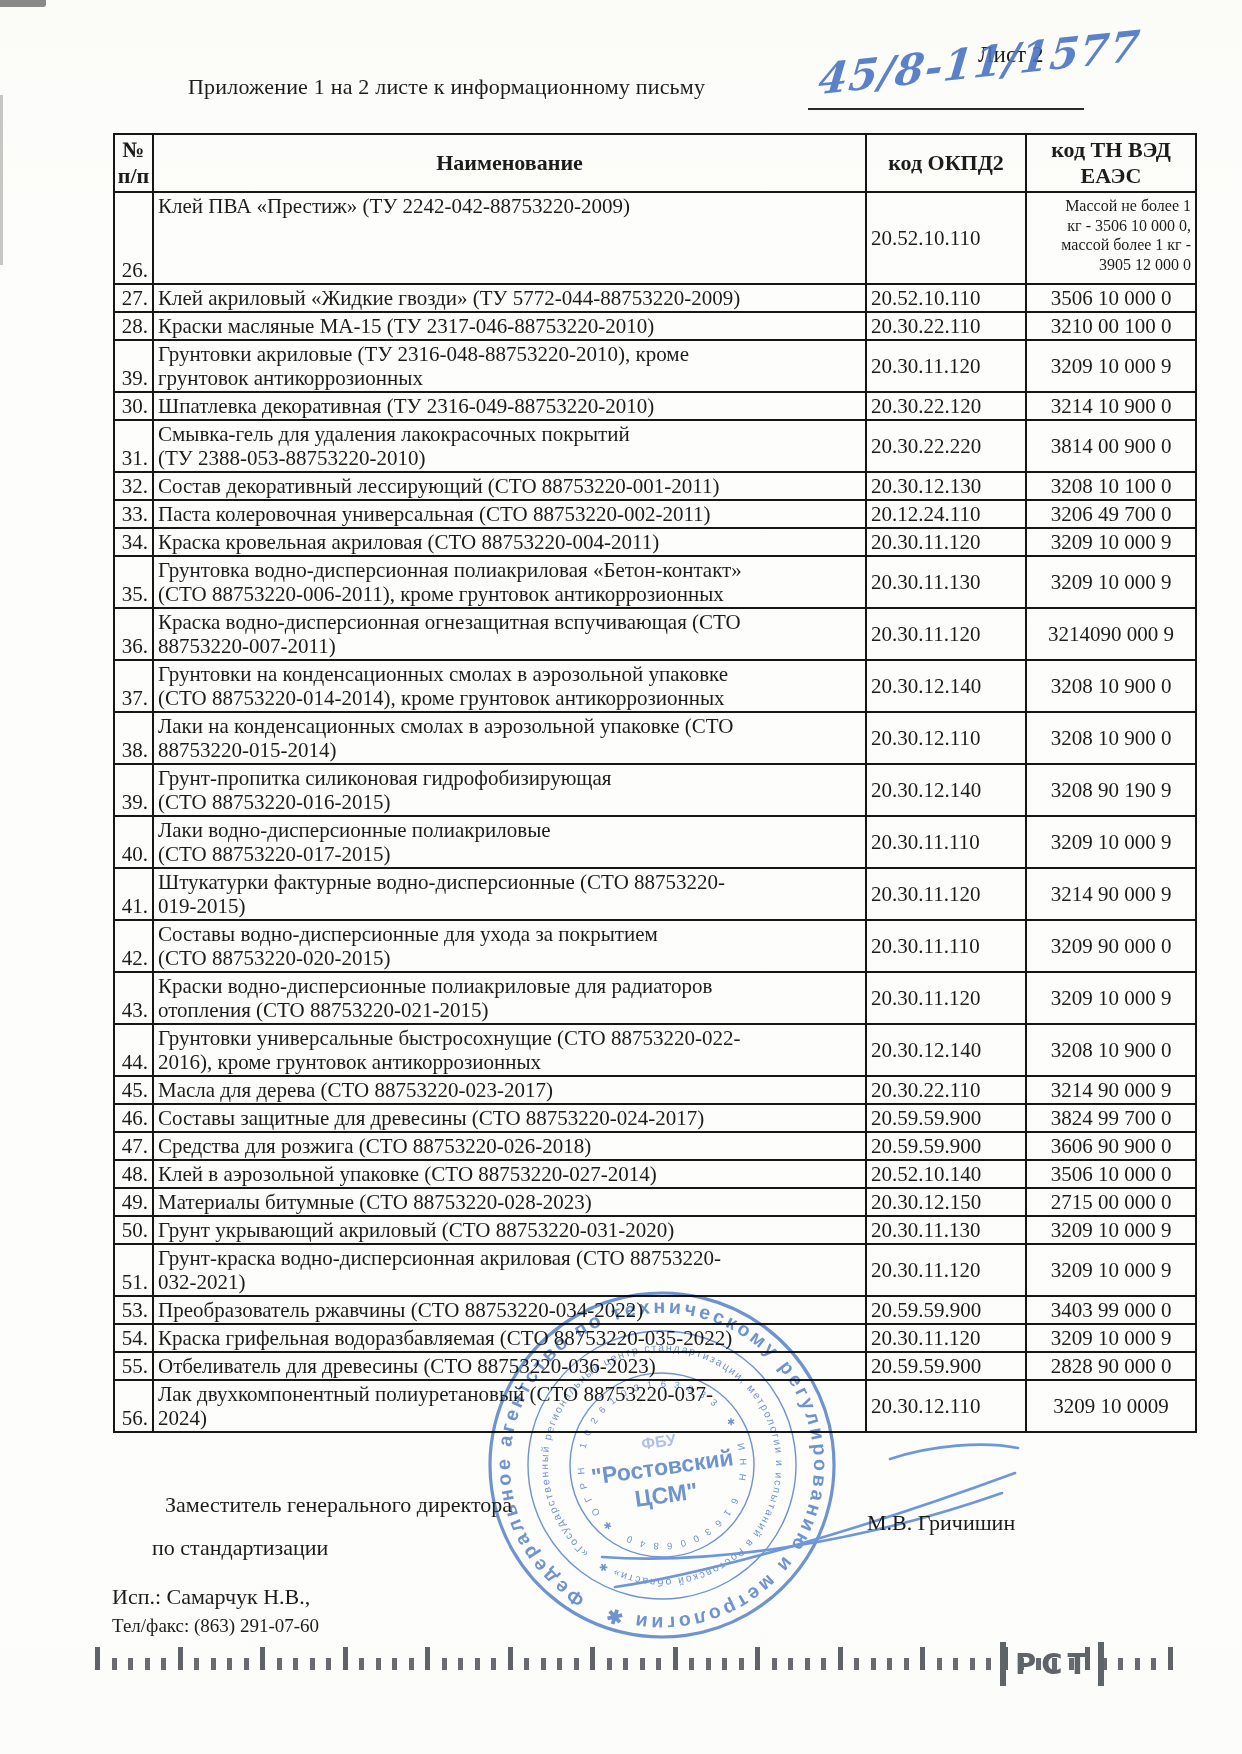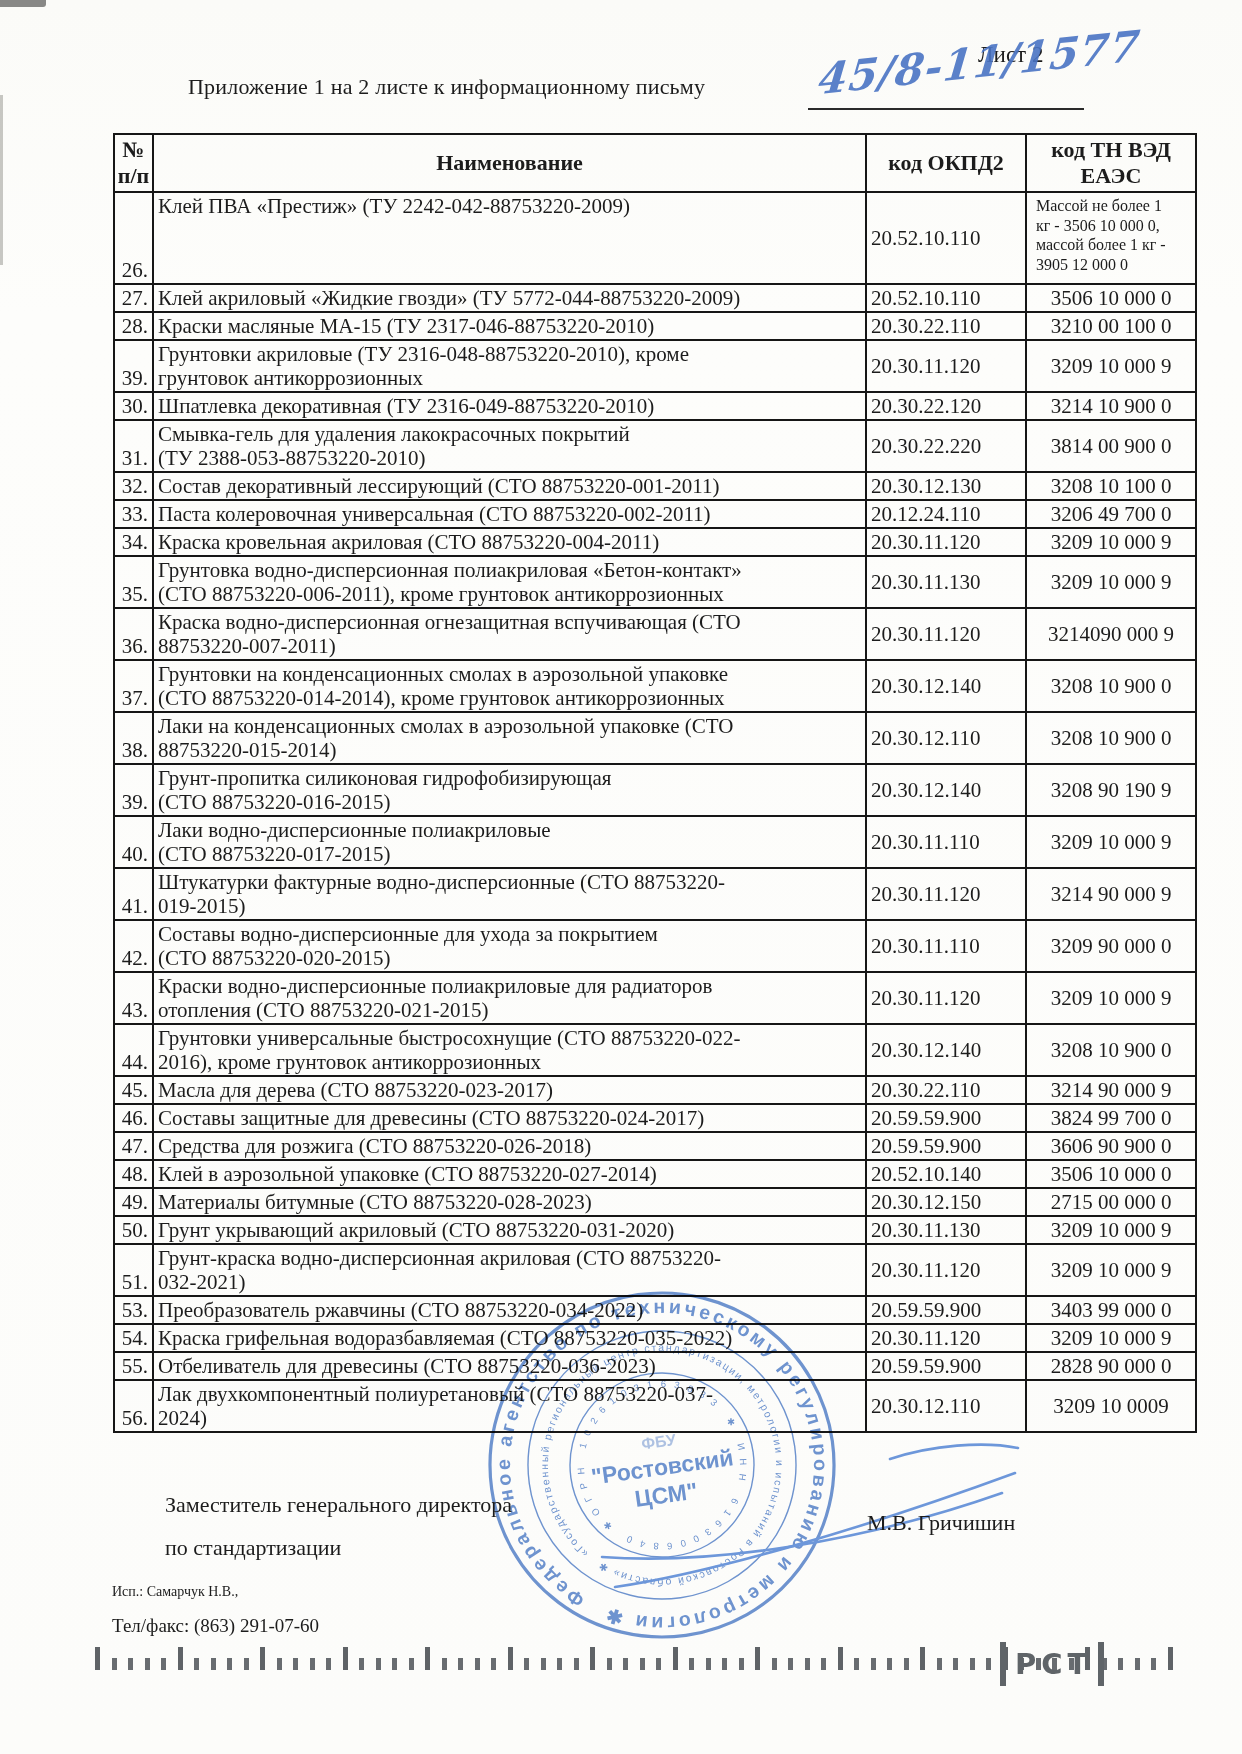--- a/index.html
+++ b/index.html
@@ -17,28 +17,28 @@
       font-family:"DejaVu Serif",serif;font-style:italic;font-weight:bold;
       transform:rotate(-6deg) skewX(-12deg);letter-spacing:1px;opacity:.9;}
   
   table.doc{position:absolute;left:113px;top:133px;width:1082px;border-collapse:collapse;table-layout:fixed;}
   table.doc th,table.doc td{border:2px solid #161616;font-size:21px;line-height:24px;padding:1px 4px;}
   table.doc th{font-weight:bold;text-align:center;white-space:pre-line;font-size:22px;line-height:26px;padding:2px 2px;vertical-align:middle;}
   td.c-num{vertical-align:bottom;text-align:right;padding:1px 1px 3px 5px;}
   td.c-name{vertical-align:top;text-align:left;white-space:pre-line;padding:2px 6px 2px 10px;}
   td.c-okpd{vertical-align:middle;text-align:left;}
   td.c-tnved{vertical-align:middle;text-align:center;}
-  td.c-tnved.small{font-size:16px;line-height:19.5px;text-align:left;white-space:pre-line;padding:3px 12px 3px 9px;vertical-align:top;}
+  td.c-tnved.small{font-size:16px;line-height:19.5px;text-align:right;white-space:pre-line;padding:3px 4px 3px 9px;vertical-align:top;}
   tr.r26 td{height:84px;}
   tr.r56 td{height:45px;}
   
   .pos1{position:absolute;left:165px;top:1492px;font-size:22px;}
-  .pos2{position:absolute;left:165px;top:1535px;font-size:22px;}
+  .pos2{position:absolute;left:152px;top:1535px;font-size:22px;}
   .signer{position:absolute;left:867px;top:1510px;font-size:22px;}
-  .executor{position:absolute;left:112px;top:1584px;font-size:14px;}
+  .executor{position:absolute;left:112px;top:1584px;font-size:22px;}
   .phone{position:absolute;left:112px;top:1615px;font-size:19px;}
   
   .stamp{position:absolute;left:486px;top:1289px;width:352px;height:352px;opacity:.82;mix-blend-mode:multiply;}
   .sig{position:absolute;left:560px;top:1435px;width:500px;height:170px;}
   
   .barcode{position:absolute;left:95px;top:1647px;width:1100px;height:23px;display:flex;align-items:flex-end;}
   .tick{display:inline-block;width:5px;height:12px;background:#686c70;margin-right:11.5px;flex:0 0 auto;}
   .tick.tall{height:23px;background:#5f6367;}
   .rst{position:absolute;left:1000px;top:1608px;display:flex;align-items:center;color:#5f6468;margin-top:34px;}
   .rst .bar{width:6px;height:44px;background:#5f6468;}

